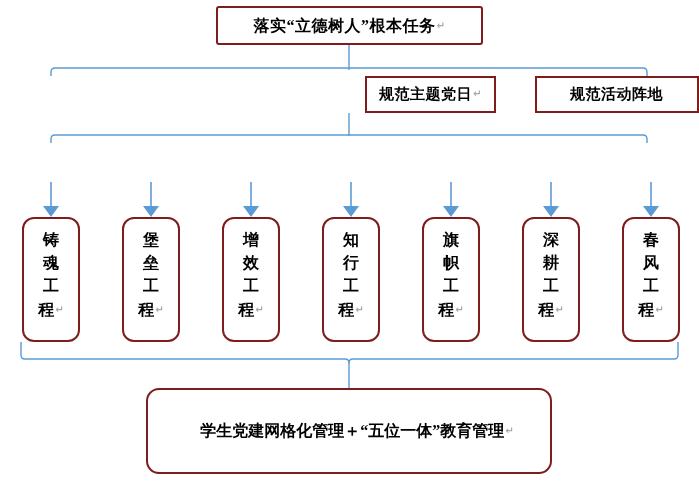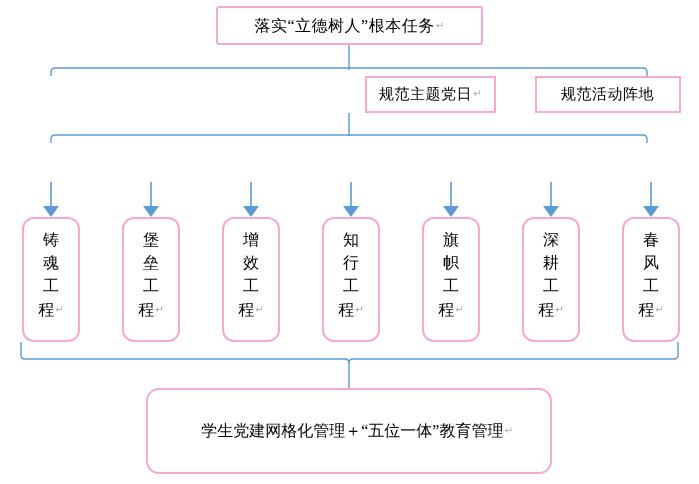--- a/index.html
+++ b/index.html
@@ -22,28 +22,29 @@
     left: 0;
     top: 0;
     width: 699px;
     height: 484px;
     z-index: 1;
   }
   .node {
     position: absolute;
     z-index: 2;
     box-sizing: border-box;
-    border: 2px solid #f9a8d4;
+    border: 2px solid #7f1d1d;
     background: #ffffff;
     display: flex;
     align-items: center;
     justify-content: center;
     text-align: center;
     color: #000000;
     line-height: 1.25;
+    font-weight: bold;
   }
   .node.rounded {
     border-radius: 13px;
   }
   .node.vertical {
     border-radius: 12px;
     flex-direction: column;
     justify-content: flex-start;
     padding-top: 9px;
   }
@@ -119,21 +120,21 @@
   <div class="node rounded" style="left:216px; top:6px; width:267px; height:39px; border-radius:3px;">
     <span class="label big"><span>落实“立德树人”根本任务</span><span class="pilcrow">↵</span></span>
   </div>
 
 
 
   <div class="node" style="left:365px; top:76px; width:131px; height:37px;">
     <span class="label"><span>规范主题党日</span><span class="pilcrow">↵</span></span>
   </div>
 
-  <div class="node" style="left:535px; top:76px; width:146px; height:37px;">
+  <div class="node" style="left:535px; top:76px; width:164px; height:37px;">
     <span class="label"><span>规范活动阵地</span><span class="pilcrow"></span></span>
   </div>
 
 
   <div class="node vertical" style="left:22px; top:217px; width:58px; height:125px;">
     <span class="ch">铸</span>
     <span class="ch">魂</span>
     <span class="ch">工</span>
     <span class="ch"><span>程</span><span class="pilcrow">↵</span></span>
   </div>

